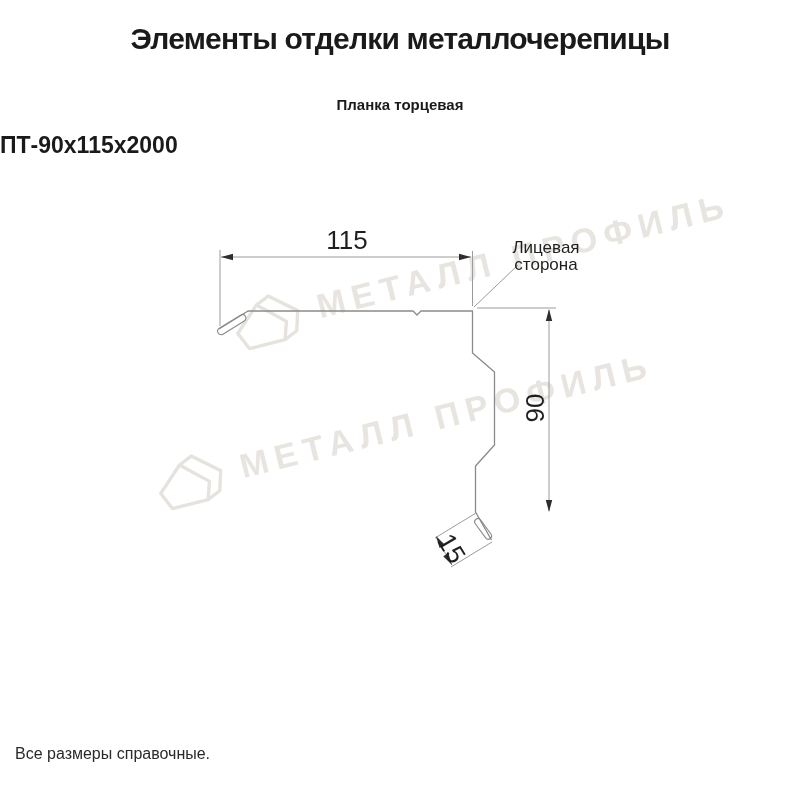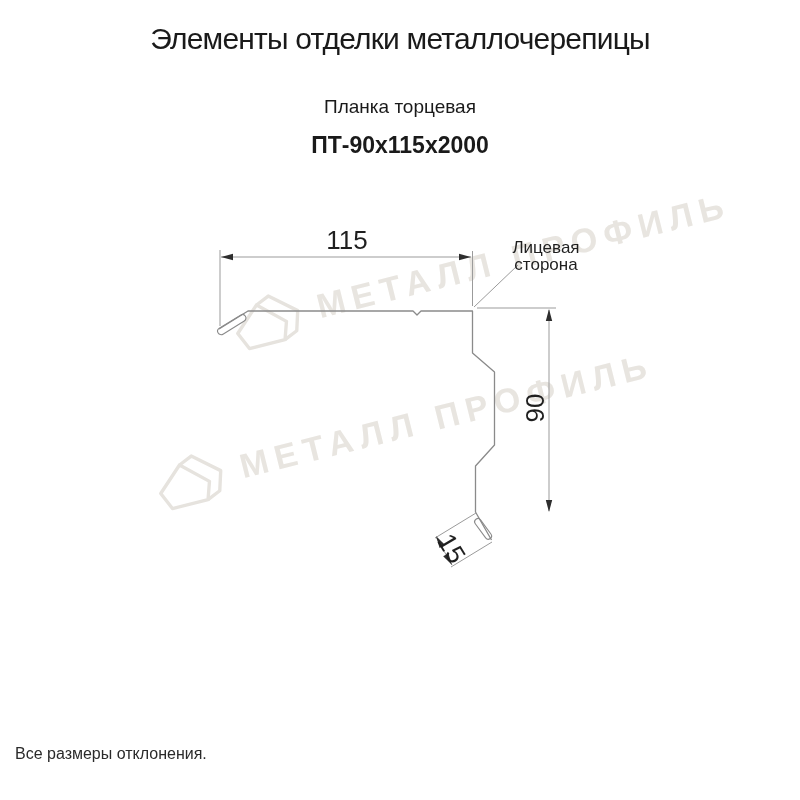--- a/index.html
+++ b/index.html
@@ -2,24 +2,24 @@
 <html><head>
 <meta charset="utf-8">
 <style>
   html,body{margin:0;padding:0;}
   body{width:800px;height:800px;background:#ffffff;overflow:hidden;
        font-family:"Liberation Sans", sans-serif;position:relative;}
 
   .page{position:absolute;left:0;top:0;width:800px;height:800px;background:#ffffff;}
 
   .title{position:absolute;left:0;top:22px;width:800px;text-align:center;
-         font-size:30px;font-weight:normal;letter-spacing:-0.8px;color:#1a1a1a;}
+         font-size:30px;font-weight:bold;letter-spacing:-0.8px;color:#1a1a1a;}
   .subtitle{position:absolute;left:0;top:96px;width:800px;text-align:center;
-         font-size:19px;font-weight:normal;color:#1a1a1a;}
-  .code{position:absolute;left:0;top:132px;width:800px;text-align:center;
+         font-size:15px;font-weight:bold;color:#1a1a1a;}
+  .code{position:absolute;left:0;top:132px;width:800px;
          font-size:23px;font-weight:bold;color:#1a1a1a;}
 
   .watermark{position:absolute;display:flex;align-items:center;gap:10px;
          transform-origin:left center;color:#e8e5e0;font-weight:bold;
          font-size:34px;letter-spacing:7px;white-space:nowrap;z-index:1;}
   .wm-upper{left:232px;top:300px;transform:rotate(-14deg);}
   .wm-lower{left:155px;top:460px;transform:rotate(-14deg);}
   .wm-logo{width:78px;height:56px;flex:0 0 auto;}
   .wm-logo path{fill:none;stroke:#e6e3de;stroke-width:3.5;stroke-linejoin:round;}
 
@@ -98,16 +98,16 @@
     </g>
 
     <g>
       <line class="dim" x1="474" y1="307" x2="518" y2="265"></line>
       <text class="facetext" x="546" y="253" text-anchor="middle">Лицевая</text>
       <text class="facetext" x="546" y="270" text-anchor="middle">сторона</text>
     </g>
   </svg>
 
   <div class="footer">
-    <div>Все размеры отклонения.</div>
+    <div>Все размеры справочные.</div>
   </div>
 
 </div>
 
 </body></html>

